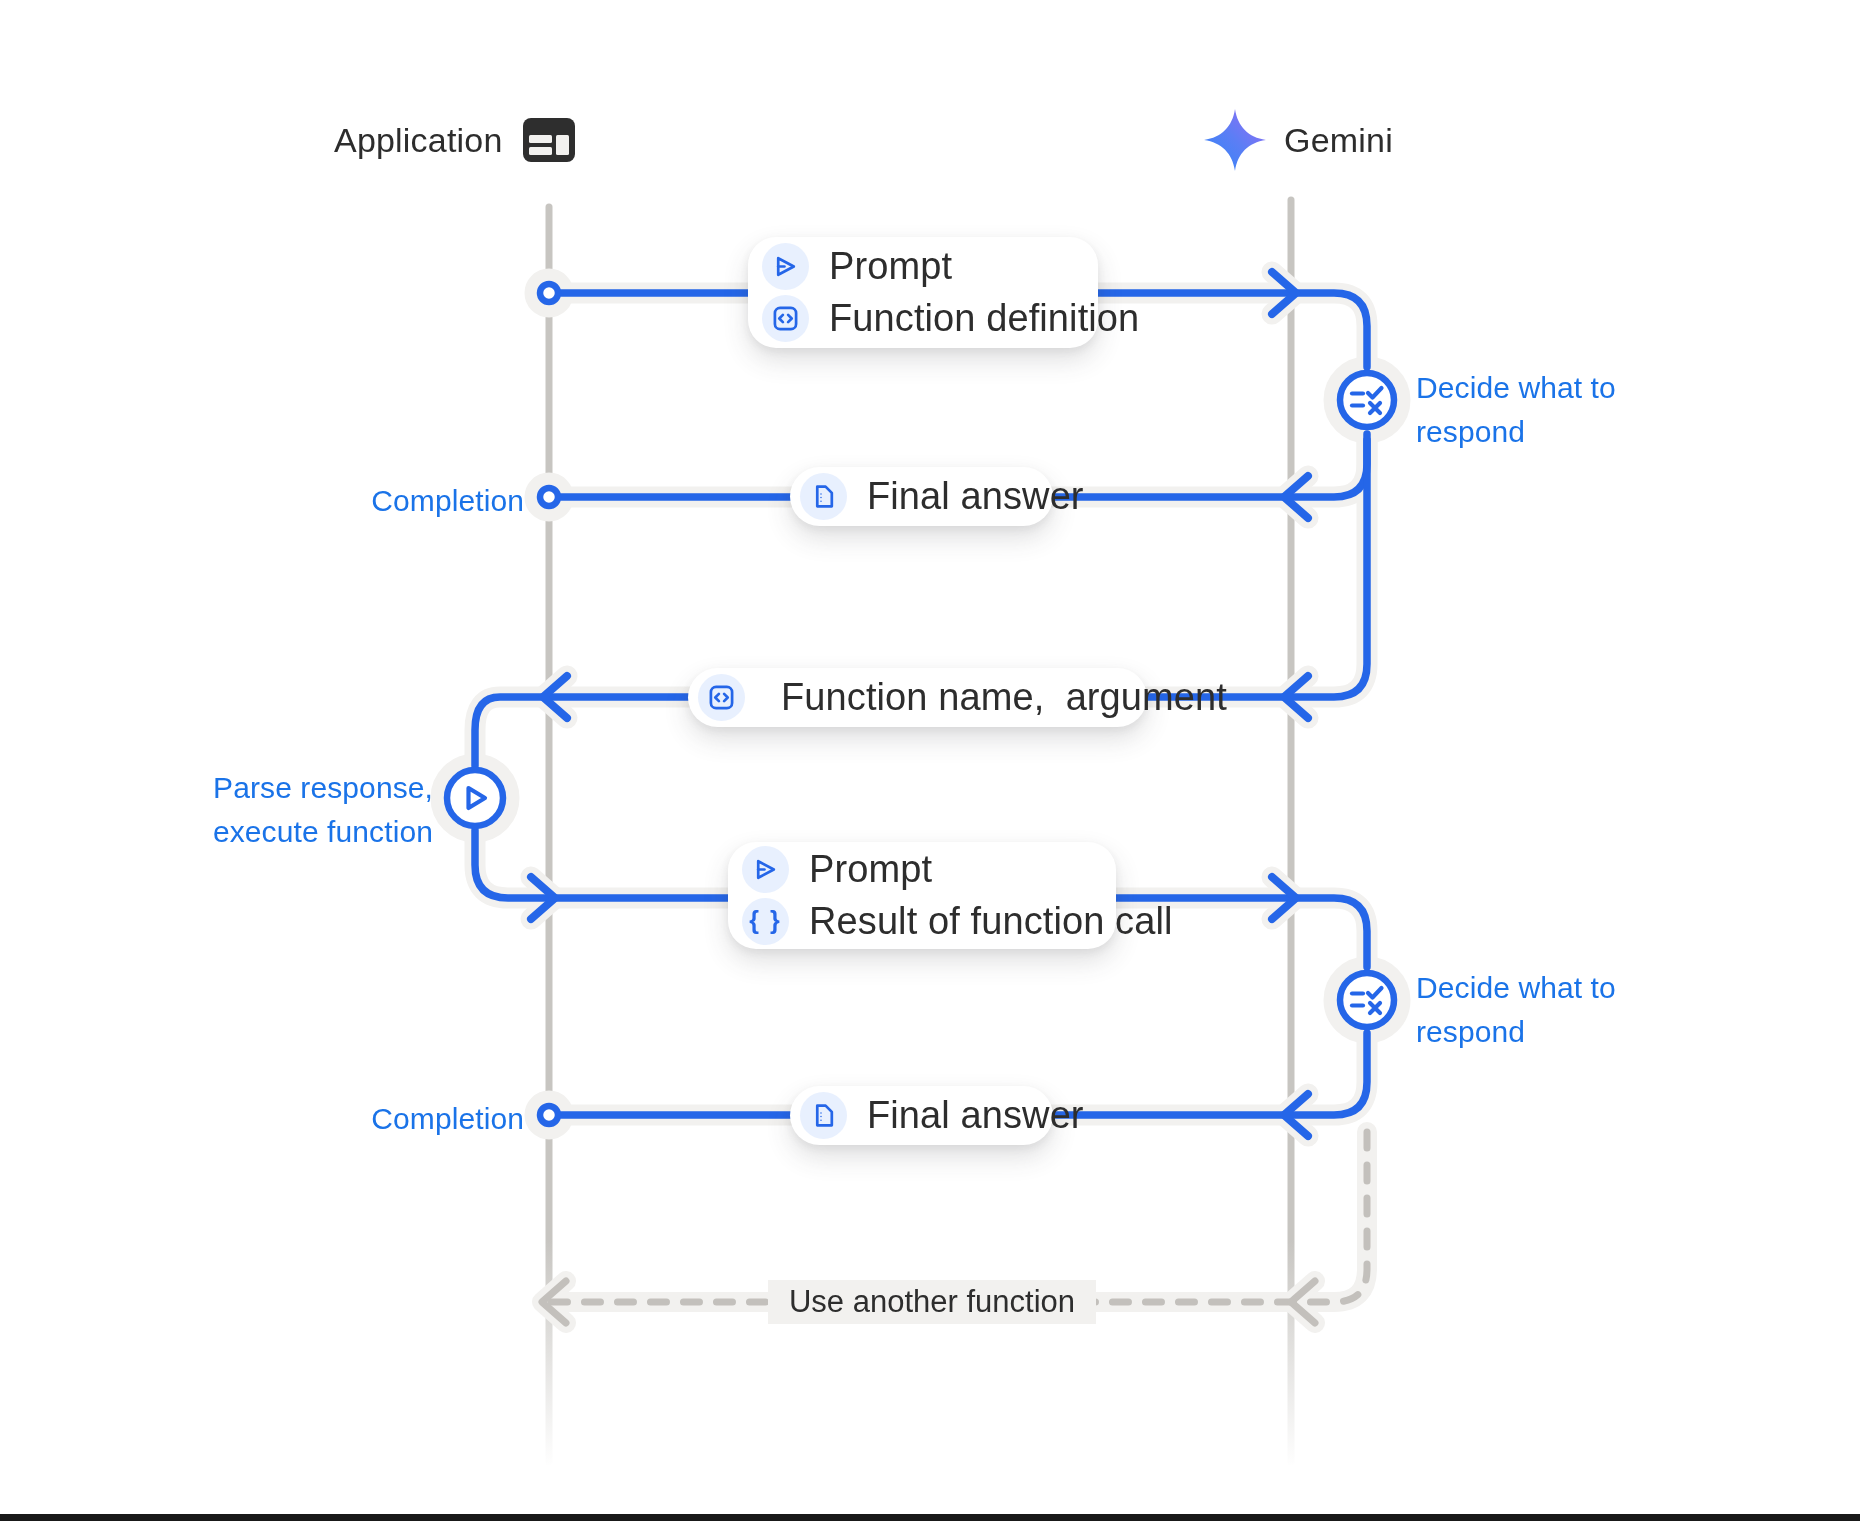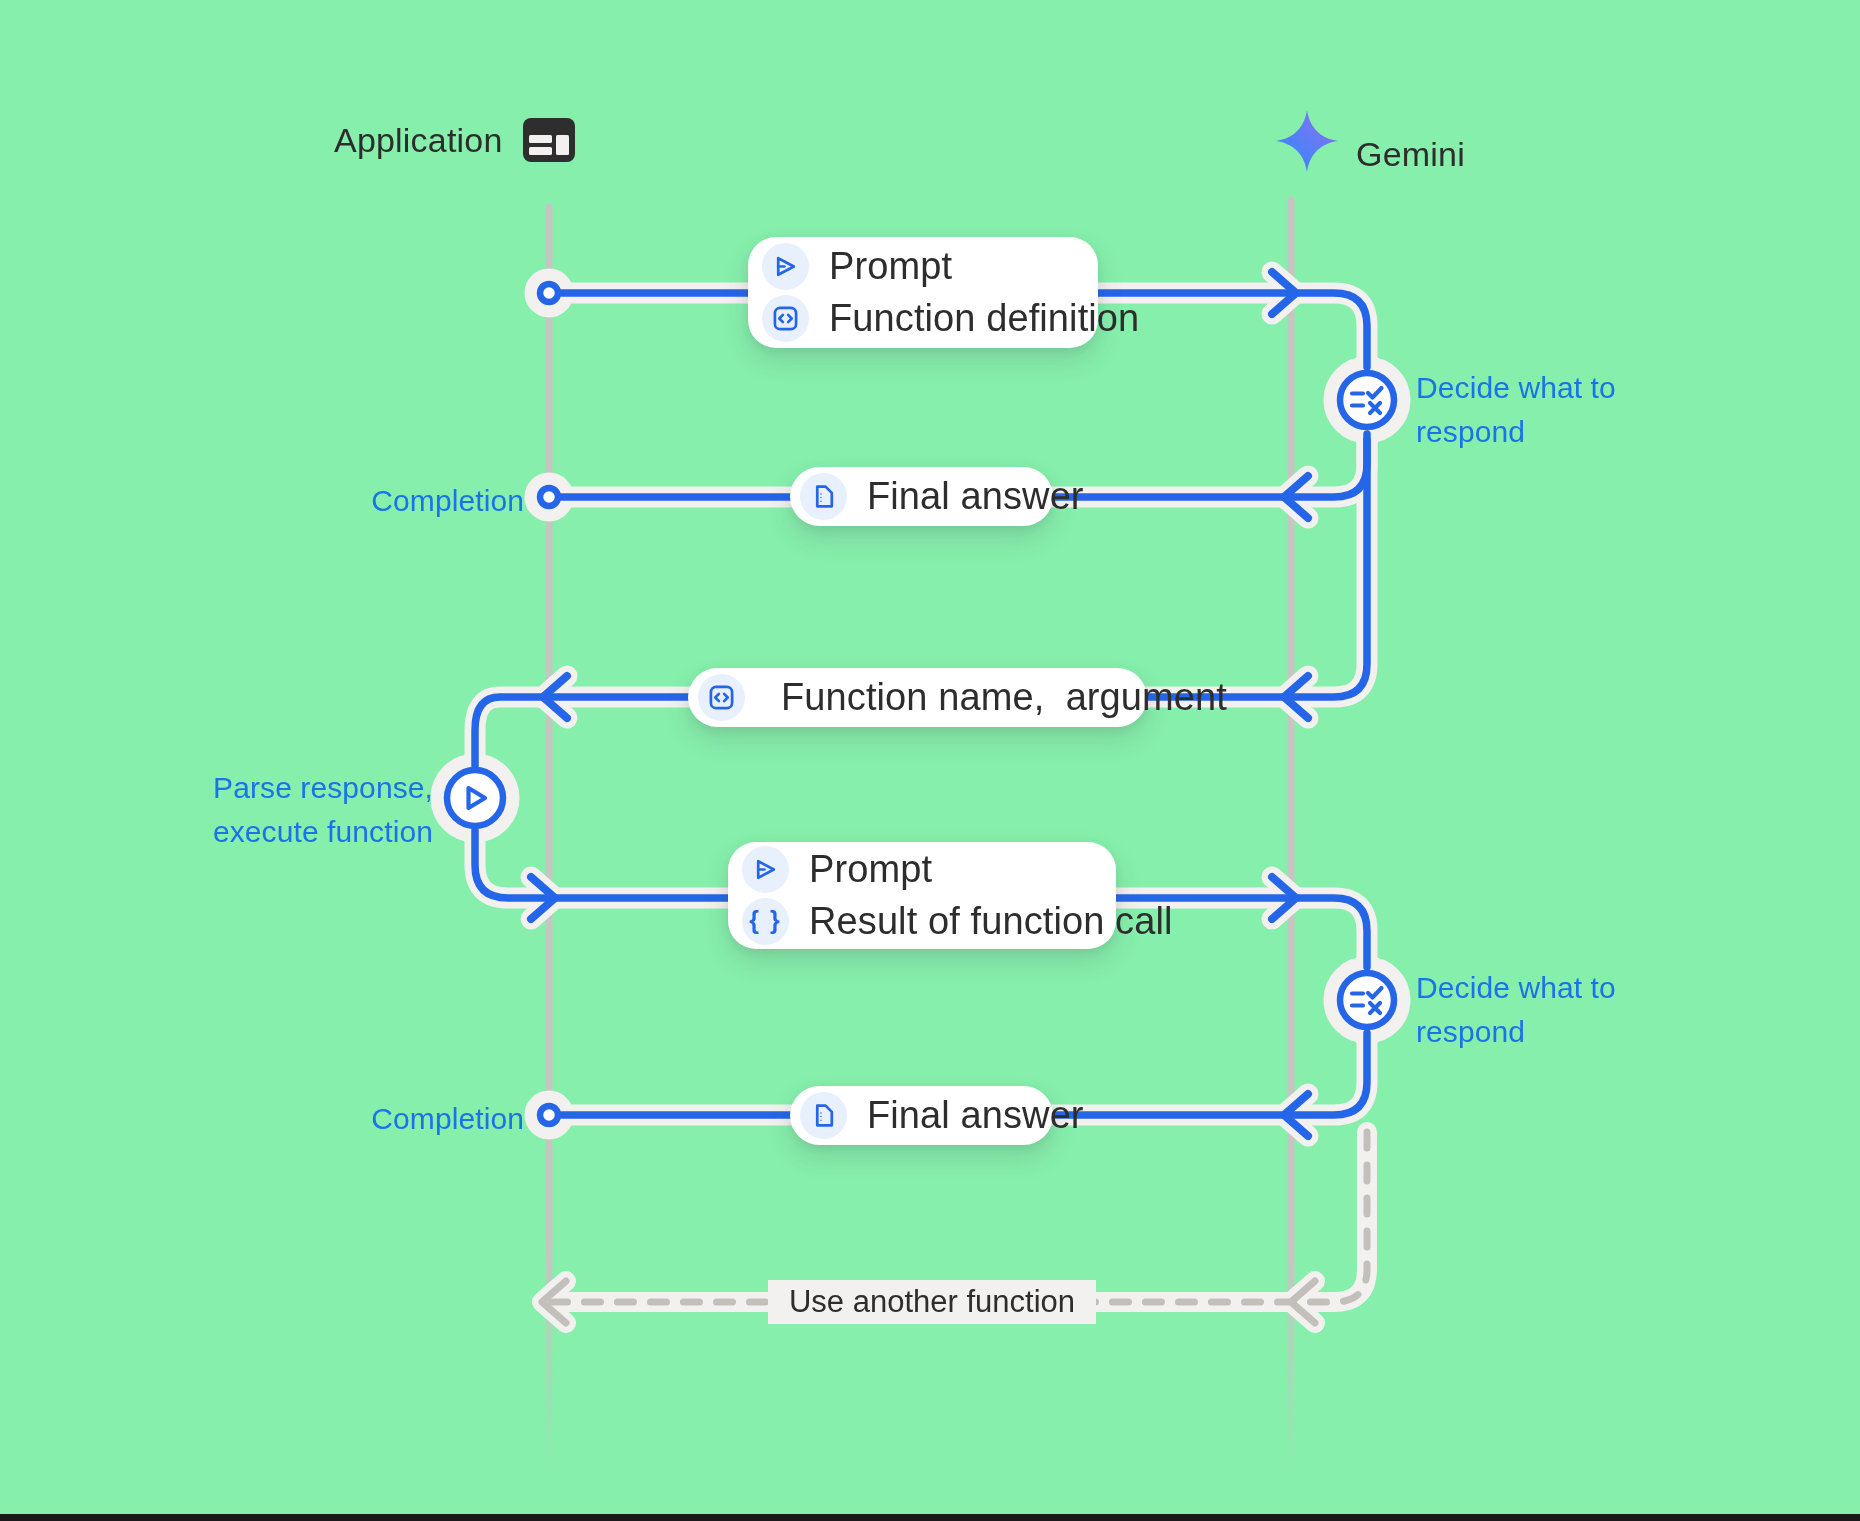--- a/index.html
+++ b/index.html
@@ -1,18 +1,18 @@
 <!DOCTYPE html>
 <html><head>
 <meta charset="utf-8">
 <style>
   html,body{margin:0;padding:0;background:#e8e7e5;}
   .stage{
     position:relative;width:1860px;height:1521px;overflow:hidden;
-    background:#86efac;
+    background:#ffffff;
     font-family:"Liberation Sans","DejaVu Sans",sans-serif;
     color:#2d2d2d;
   }
   .abs{position:absolute;}
   svg.canvas{position:absolute;left:0;top:0;}
 
   
   .actor{display:flex;align-items:center;gap:20px;}
   .actor-label{font-size:34px;font-weight:500;color:#2d2d2d;letter-spacing:.2px;}
 
@@ -158,21 +158,21 @@
     <span style="display:flex;">
       <svg width="52" height="44" viewBox="0 0 52 44">
         <rect x="0" y="0" width="52" height="44" rx="8" fill="#2e2e2e"></rect>
         <rect x="6" y="17" width="23" height="8" rx="1.5" fill="#f2f1ef"></rect>
         <rect x="6" y="29" width="23" height="8" rx="1.5" fill="#f2f1ef"></rect>
         <rect x="33" y="17" width="13" height="20" rx="1.5" fill="#f2f1ef"></rect>
       </svg>
     </span>
   </div>
 
-  <div class="abs actor" style="left:1274px;top:106px;height:68px;gap:16px;align-items:flex-end;">
+  <div class="abs actor" style="left:1202px;top:106px;height:68px;gap:16px;">
     <span style="display:flex;">
       <svg width="66" height="66" viewBox="0 0 64 64">
         <path fill="url(#starGrad)" d="M32 2 C34.5 19 45 29.5 62 32 C45 34.5 34.5 45 32 62 C29.5 45 19 34.5 2 32 C19 29.5 29.5 19 32 2 Z"></path>
       </svg>
     </span>
     <span class="actor-label">Gemini</span>
   </div>
 
   <div class="pill" style="left:748px;top:237px;width:350px;height:111px;">
     <div class="pill-row">

